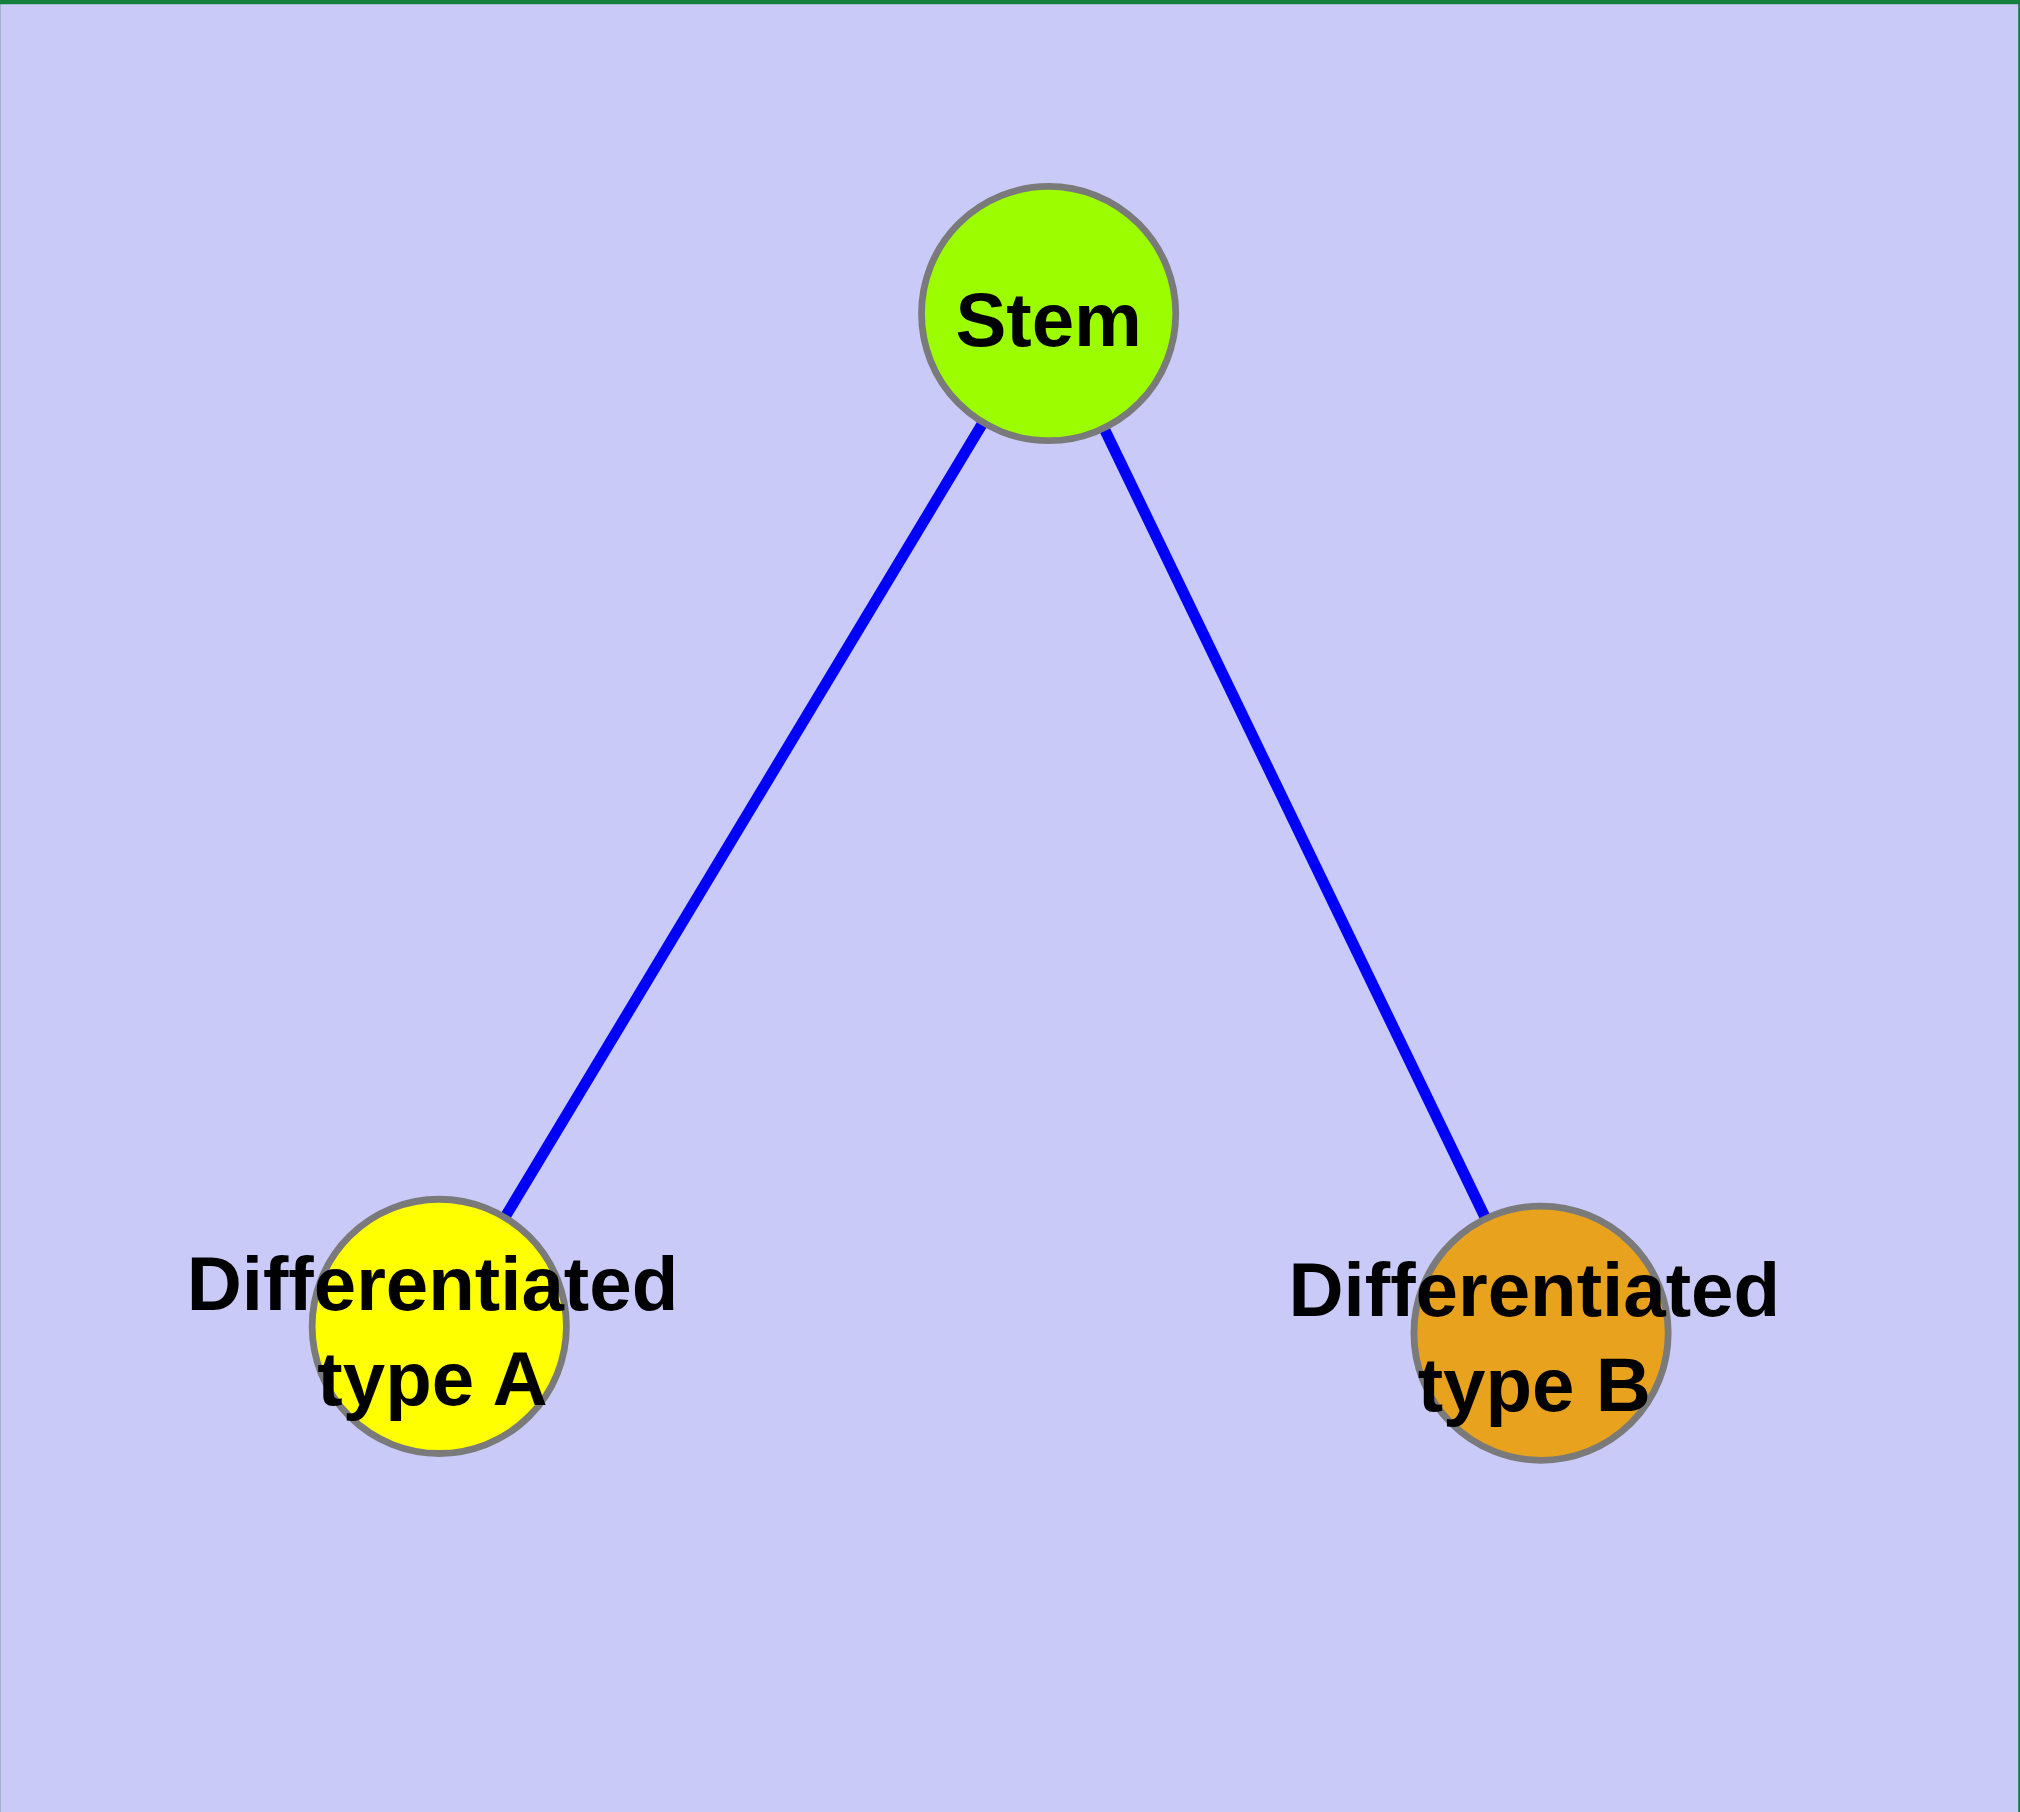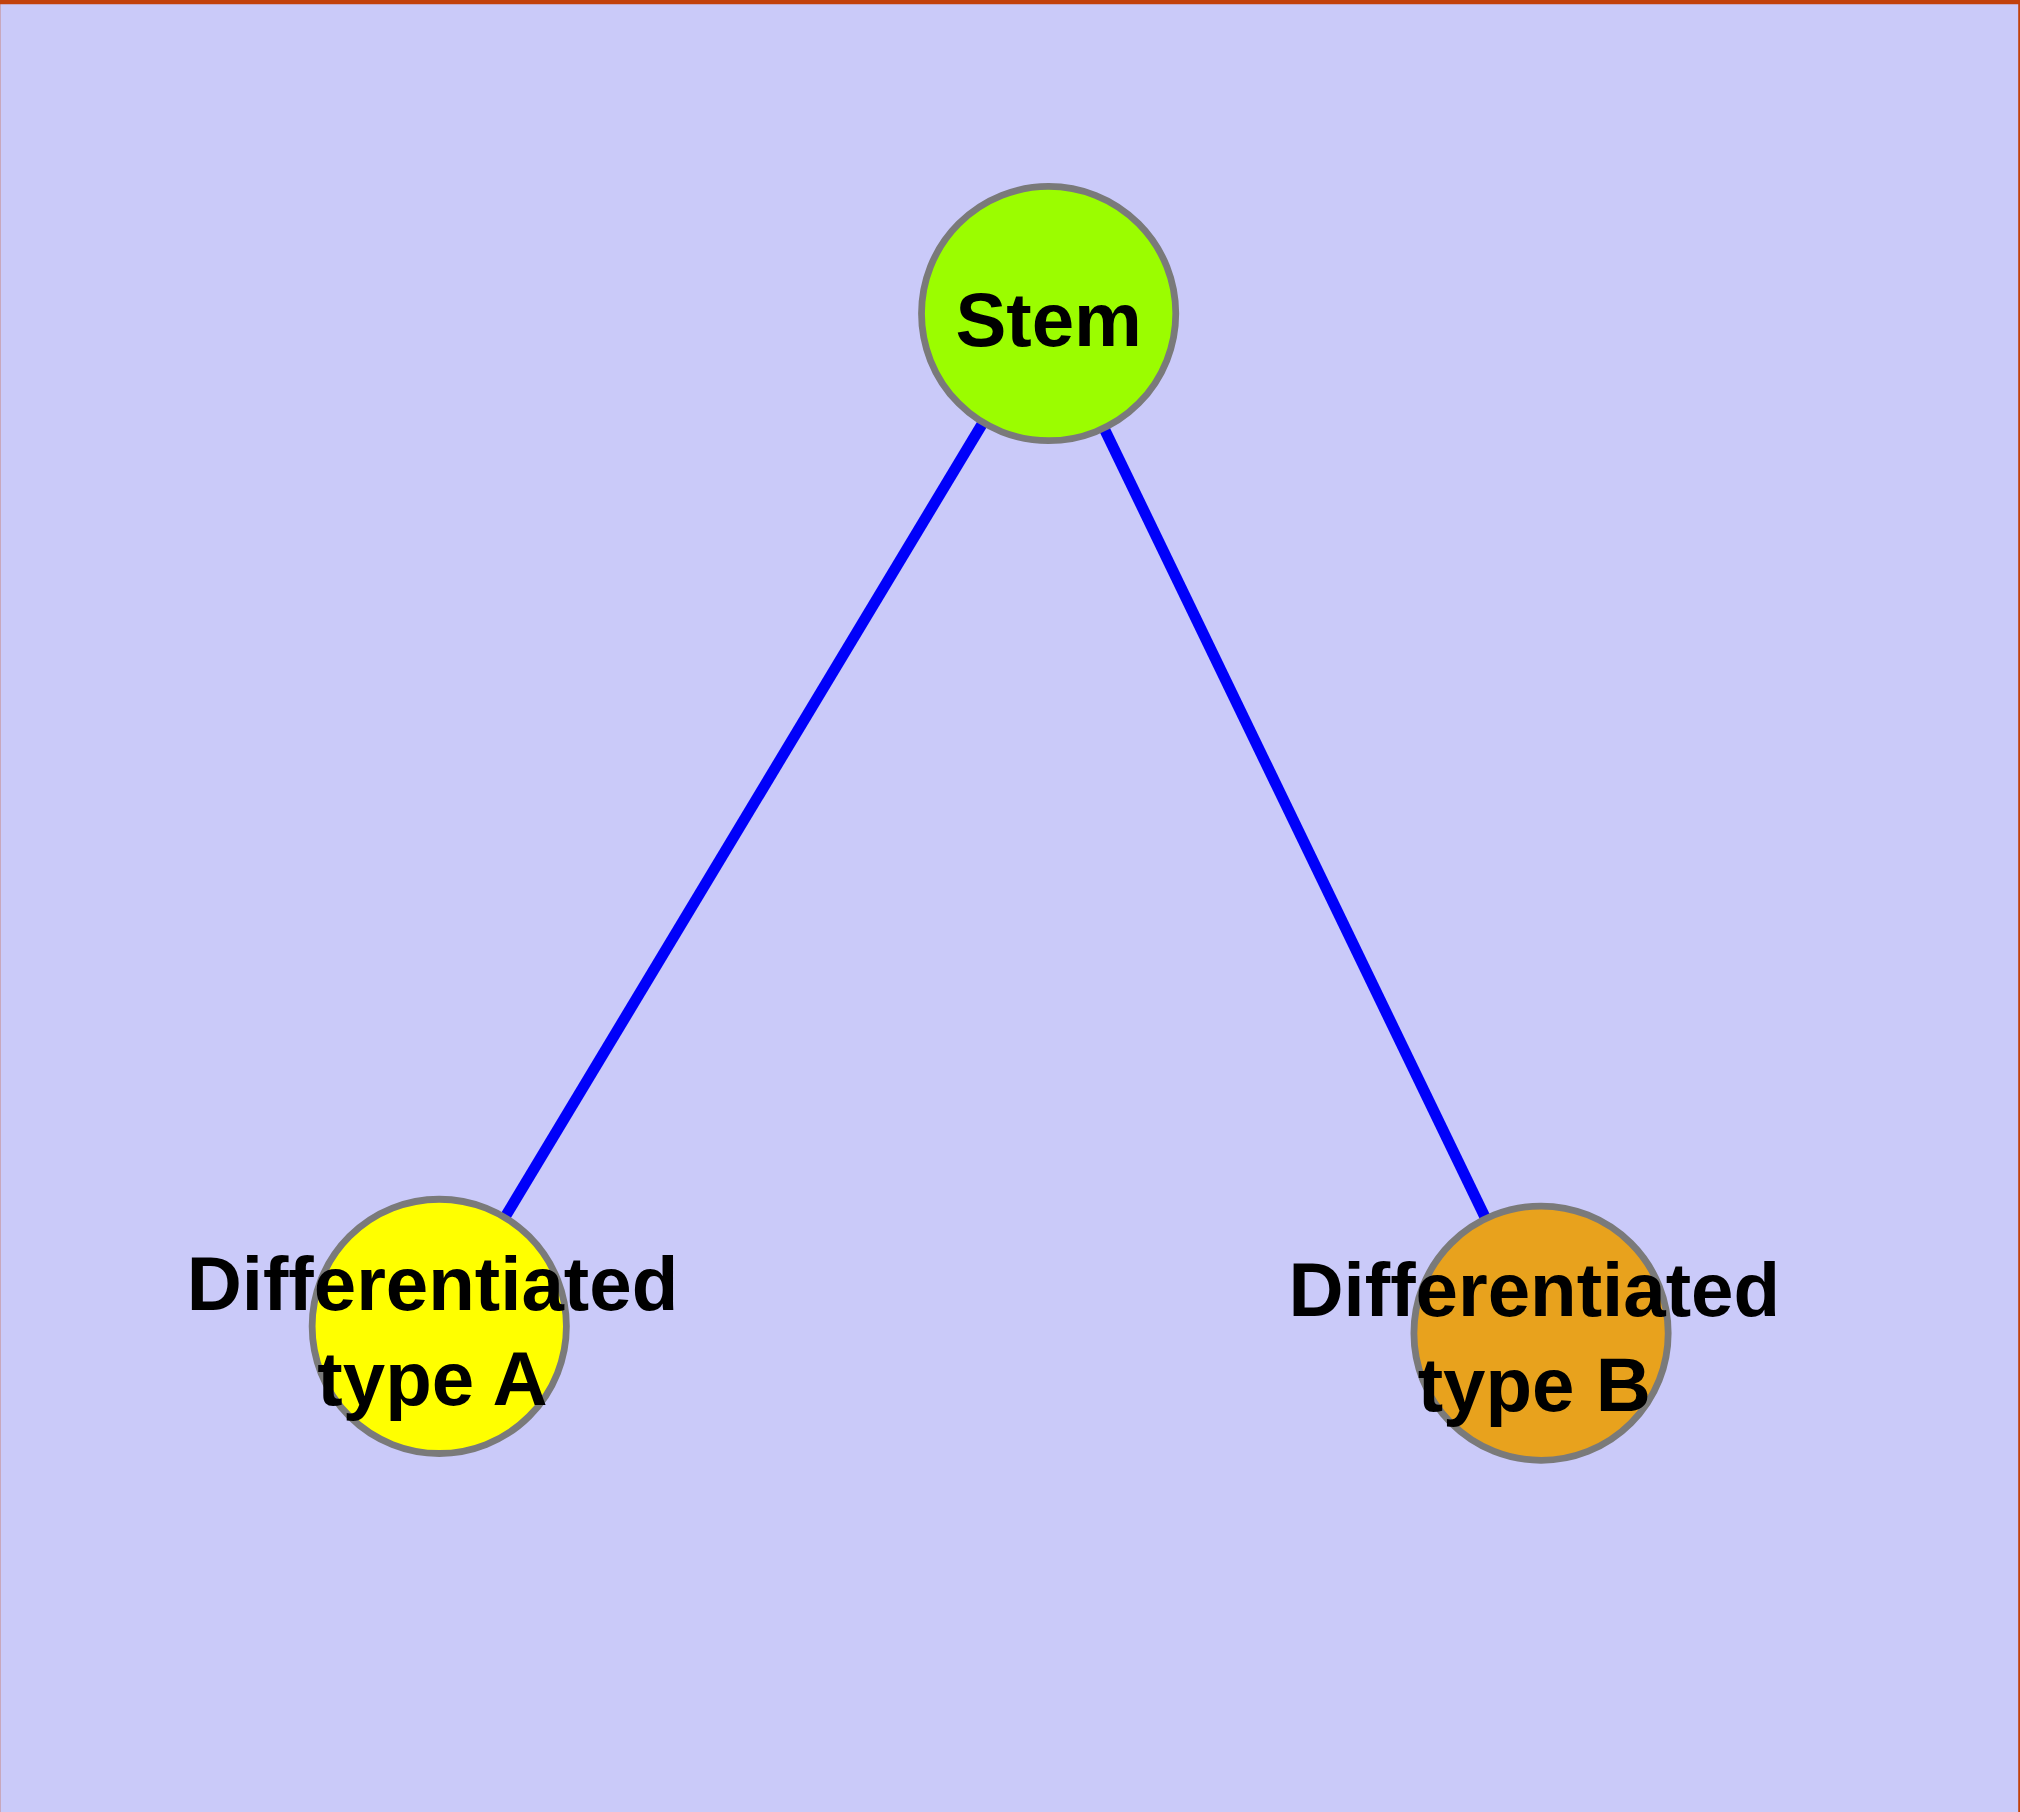--- a/index.html
+++ b/index.html
@@ -3,21 +3,21 @@
 <meta charset="utf-8">
 <style>
   html, body {
     margin: 0;
     padding: 0;
     background: #ffffff;
   }
   .canvas-wrap {
     width: 2021px;
     height: 1812px;
-    background: #c2410c;
+    background: #15803d;
   }
   svg {
     display: block;
     width: 2021px;
     height: 1812px;
   }
   .node-label {
     font-family: "Liberation Sans", sans-serif;
     font-weight: bold;
     font-size: 90px;

